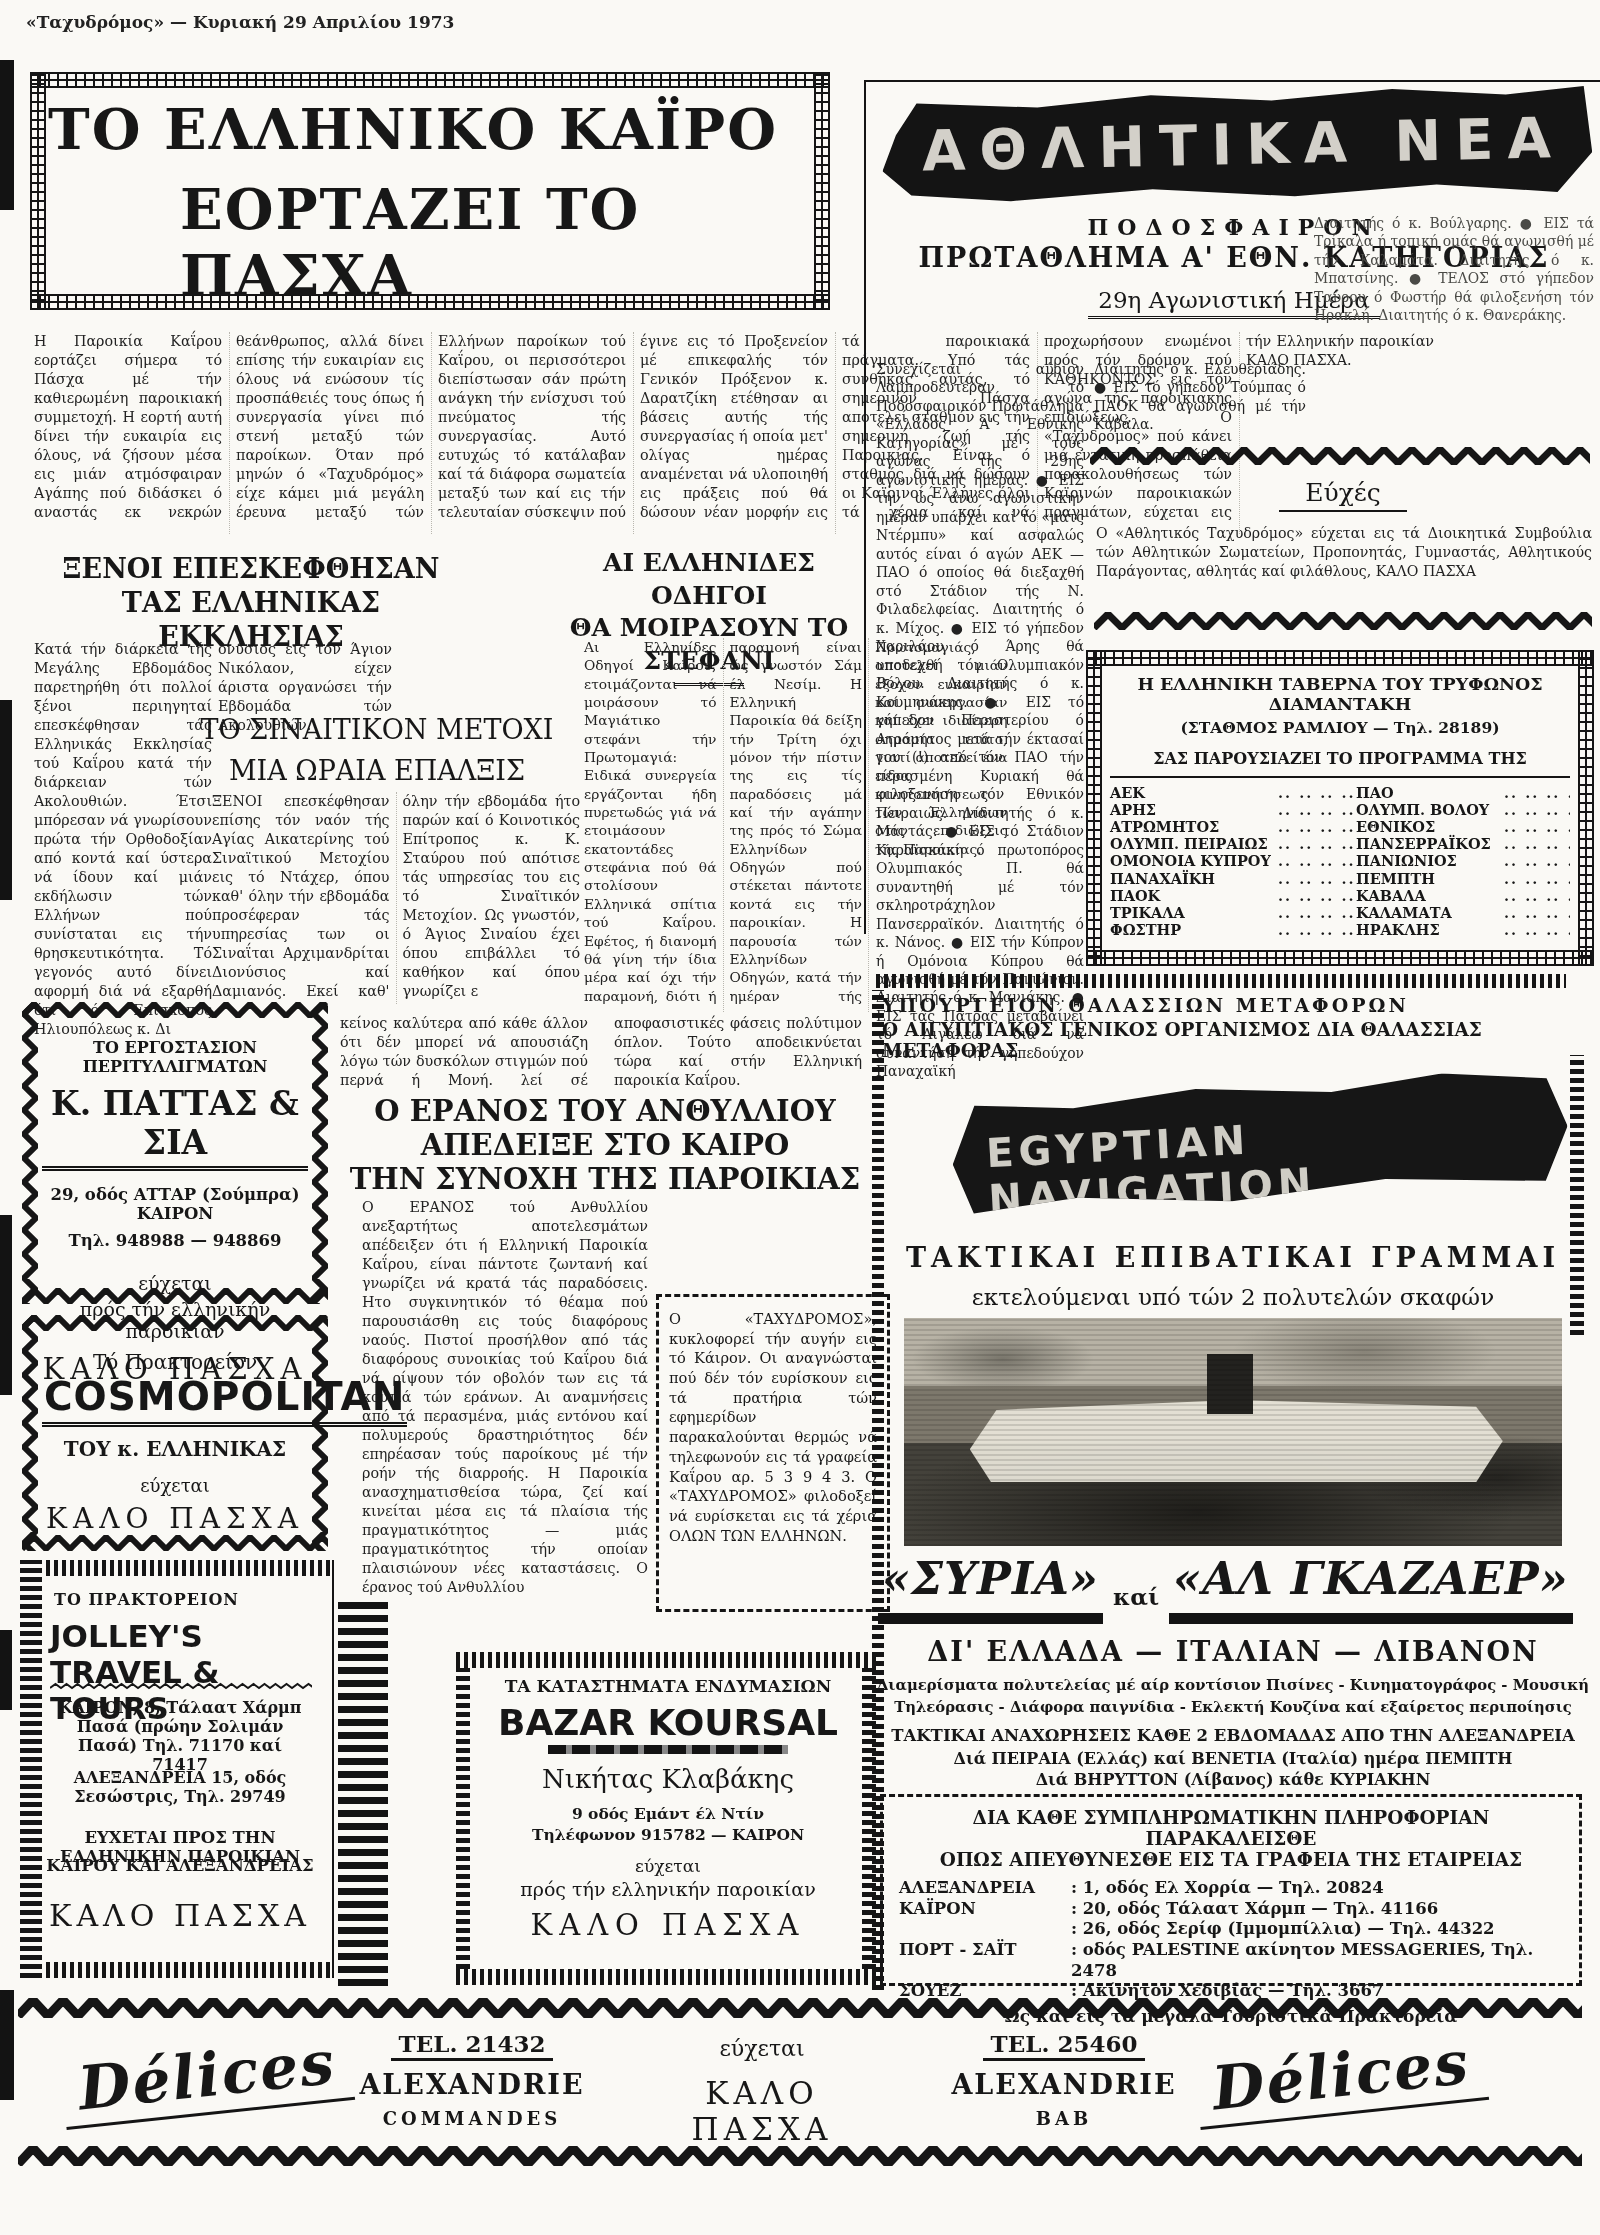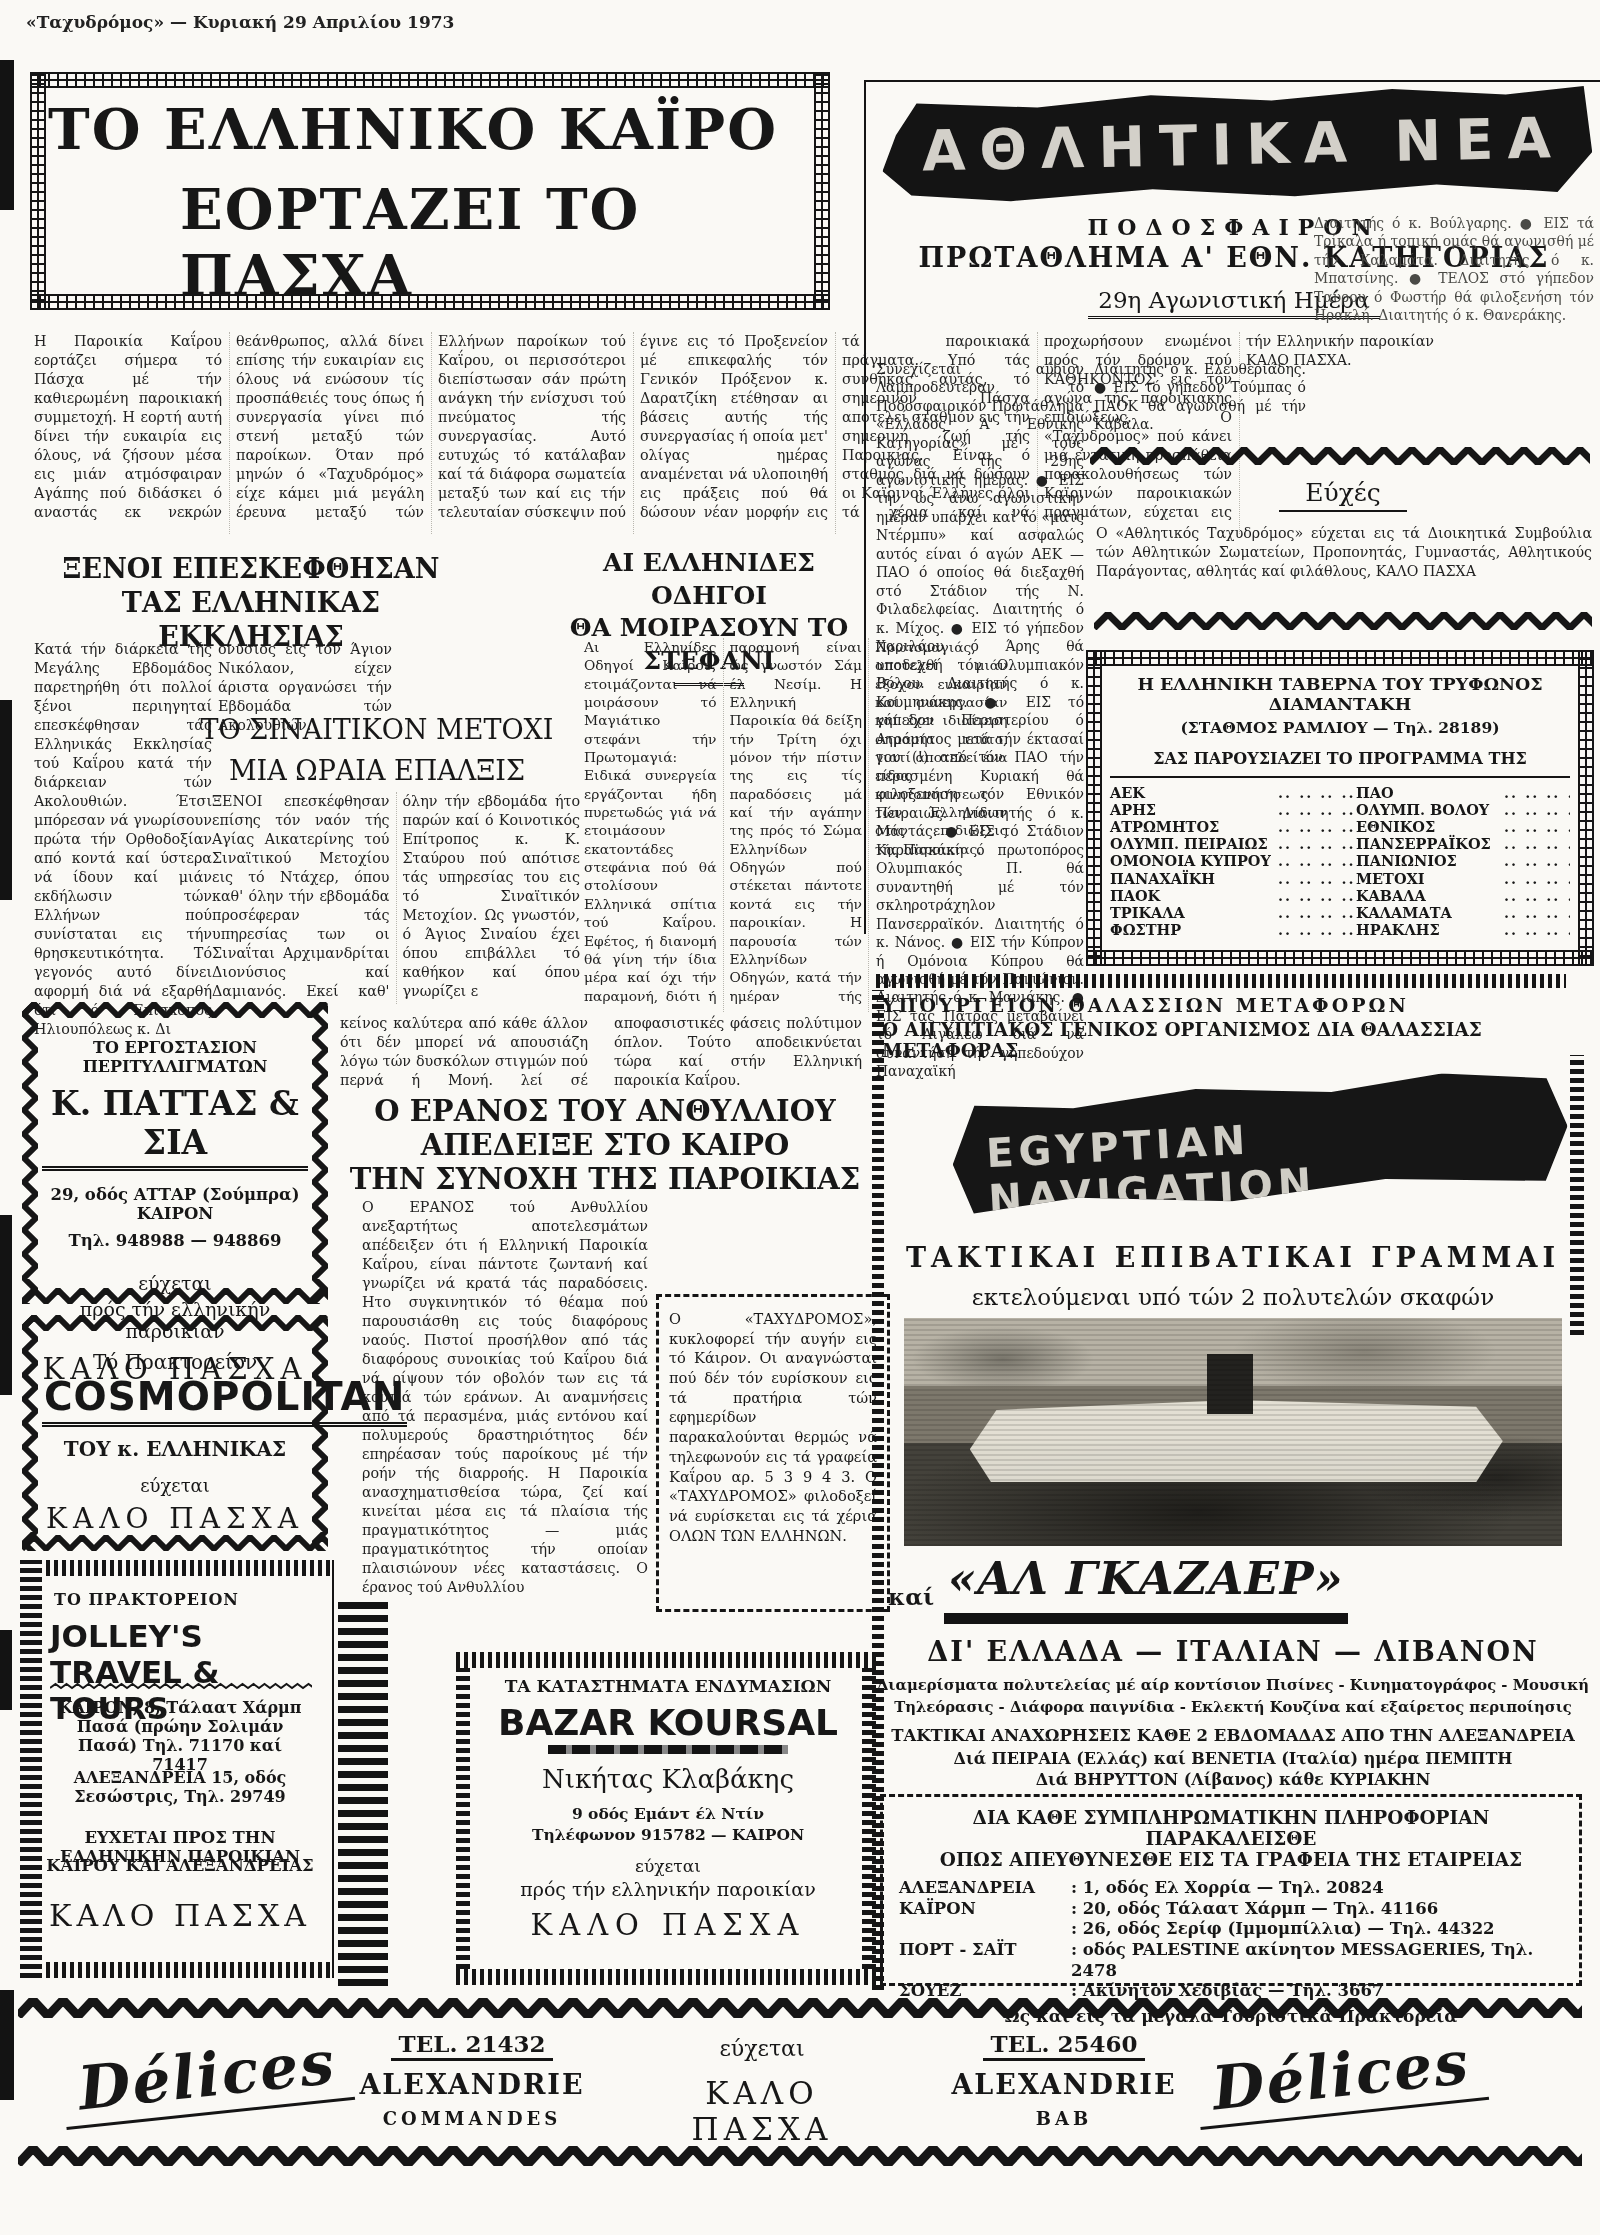--- a/index.html
+++ b/index.html
@@ -414,21 +414,21 @@
           <div class="mrow">
             <span class="mhome">ΟΜΟΝΟΙΑ ΚΥΠΡΟΥ</span>
             <span class="mlead1"></span>
             <span class="maway">ΠΑΝΙΩΝΙΟΣ</span>
             <span class="mlead2"></span>
           </div>
 
           <div class="mrow">
             <span class="mhome">ΠΑΝΑΧΑΪΚΗ</span>
             <span class="mlead1"></span>
-            <span class="maway">ΜΕΤΟΧΙ</span>
+            <span class="maway">ΠΕΜΠΤΗ</span>
             <span class="mlead2"></span>
           </div>
 
           <div class="mrow">
             <span class="mhome">ΠΑΟΚ</span>
             <span class="mlead1"></span>
             <span class="maway">ΚΑΒΑΛΑ</span>
             <span class="mlead2"></span>
           </div>
 
@@ -458,20 +458,21 @@
     <span>EGYPTIAN NAVIGATION</span>
   </div>
   <div class="abs ctr" id="nav-l1">ΤΑΚΤΙΚΑΙ ΕΠΙΒΑΤΙΚΑΙ ΓΡΑΜΜΑΙ</div>
   <div class="abs ctr" id="nav-l2">εκτελούμεναι υπό τών 2 πολυτελών σκαφών</div>
   <div class="abs" id="ship">
     <div class="hull"></div>
     <div class="funnel"></div>
     <div class="grain"></div>
   </div>
   <div class="abs" id="ships-line">
+    <span class="shipname">«ΣΥΡΙΑ»</span>
     <span class="kai">καί</span>
     <span class="shipname">«ΑΛ ΓΚΑΖΑΕΡ»</span>
   </div>
   <div class="abs ctr" id="route">ΔΙ' ΕΛΛΑΔΑ — ΙΤΑΛΙΑΝ — ΛΙΒΑΝΟΝ</div>
   <div class="abs ctr" id="amen1">Διαμερίσματα πολυτελείας μέ αίρ κοντίσιον Πισίνες - Κινηματογράφος - Μουσική</div>
   <div class="abs ctr" id="amen2">Τηλεόρασις - Διάφορα παιγνίδια - Εκλεκτή Κουζίνα καί εξαίρετος περιποίησις</div>
   <div class="abs ctr" id="dep1">ΤΑΚΤΙΚΑΙ ΑΝΑΧΩΡΗΣΕΙΣ ΚΑΘΕ 2 ΕΒΔΟΜΑΔΑΣ ΑΠΟ ΤΗΝ ΑΛΕΞΑΝΔΡΕΙΑ</div>
   <div class="abs ctr" id="dep2">Διά ΠΕΙΡΑΙΑ (Ελλάς) καί ΒΕΝΕΤΙΑ (Ιταλία) ημέρα ΠΕΜΠΤΗ</div>
   <div class="abs ctr" id="dep3">Διά ΒΗΡΥΤΤΟΝ (Λίβανος) κάθε ΚΥΡΙΑΚΗΝ</div>
   <div class="abs" id="info-box">

